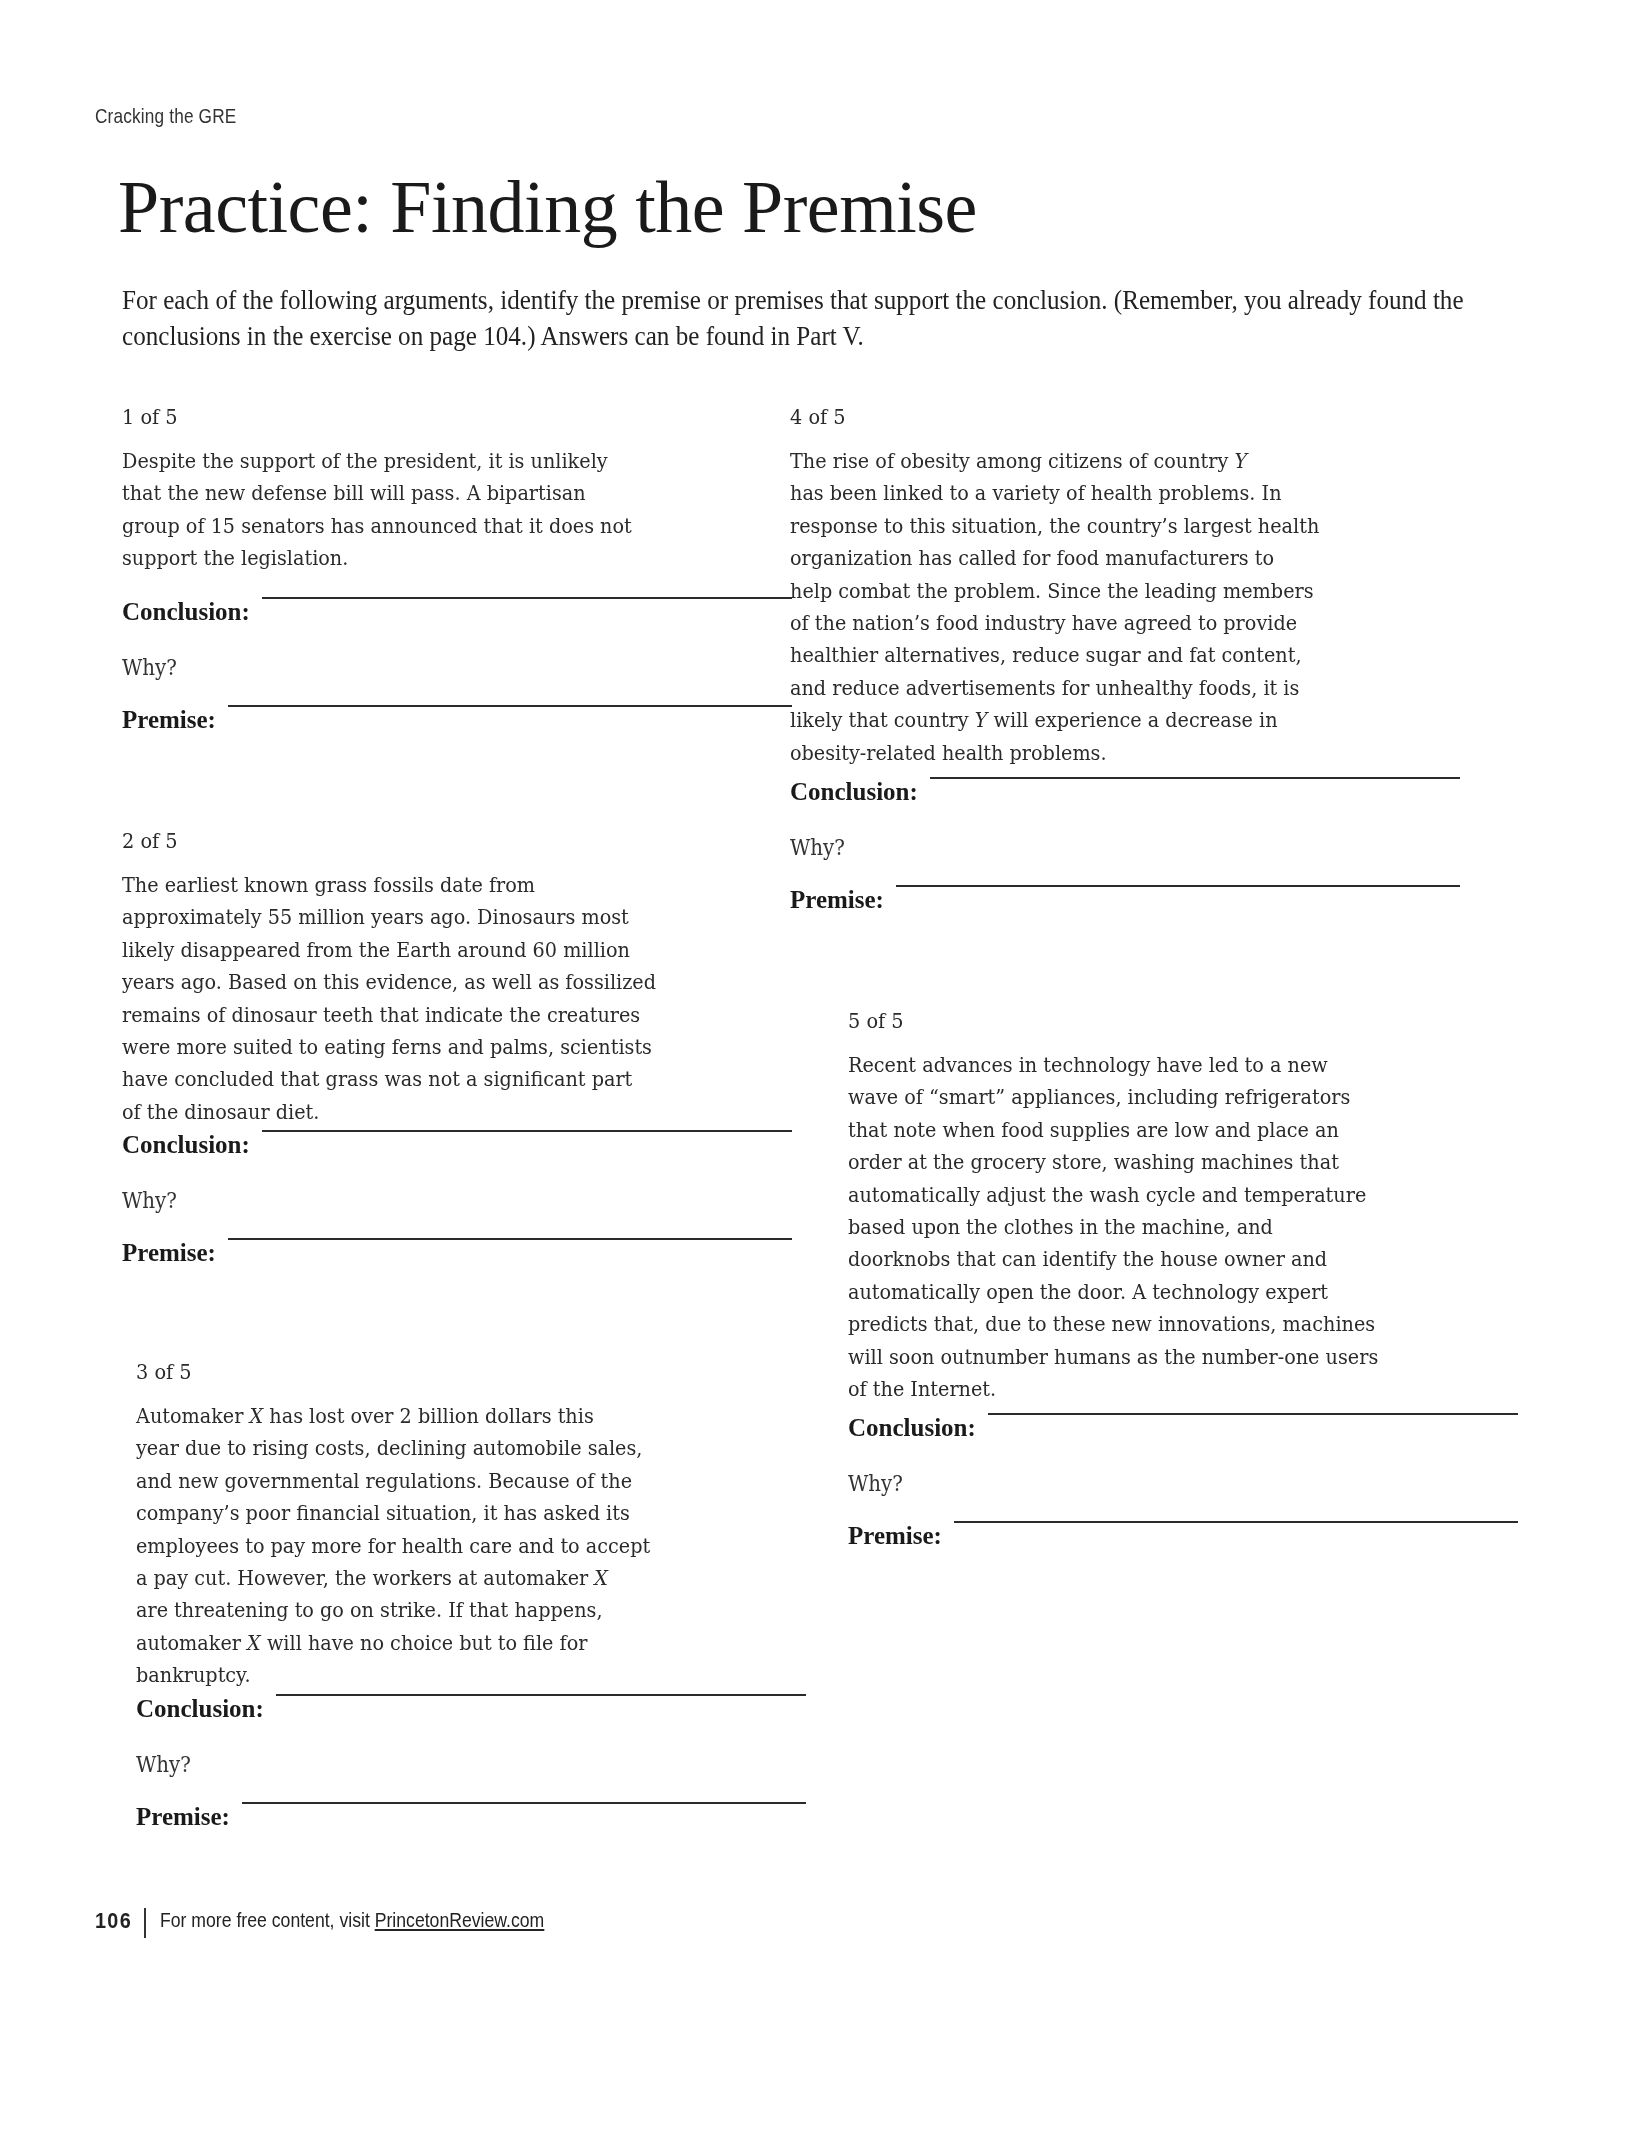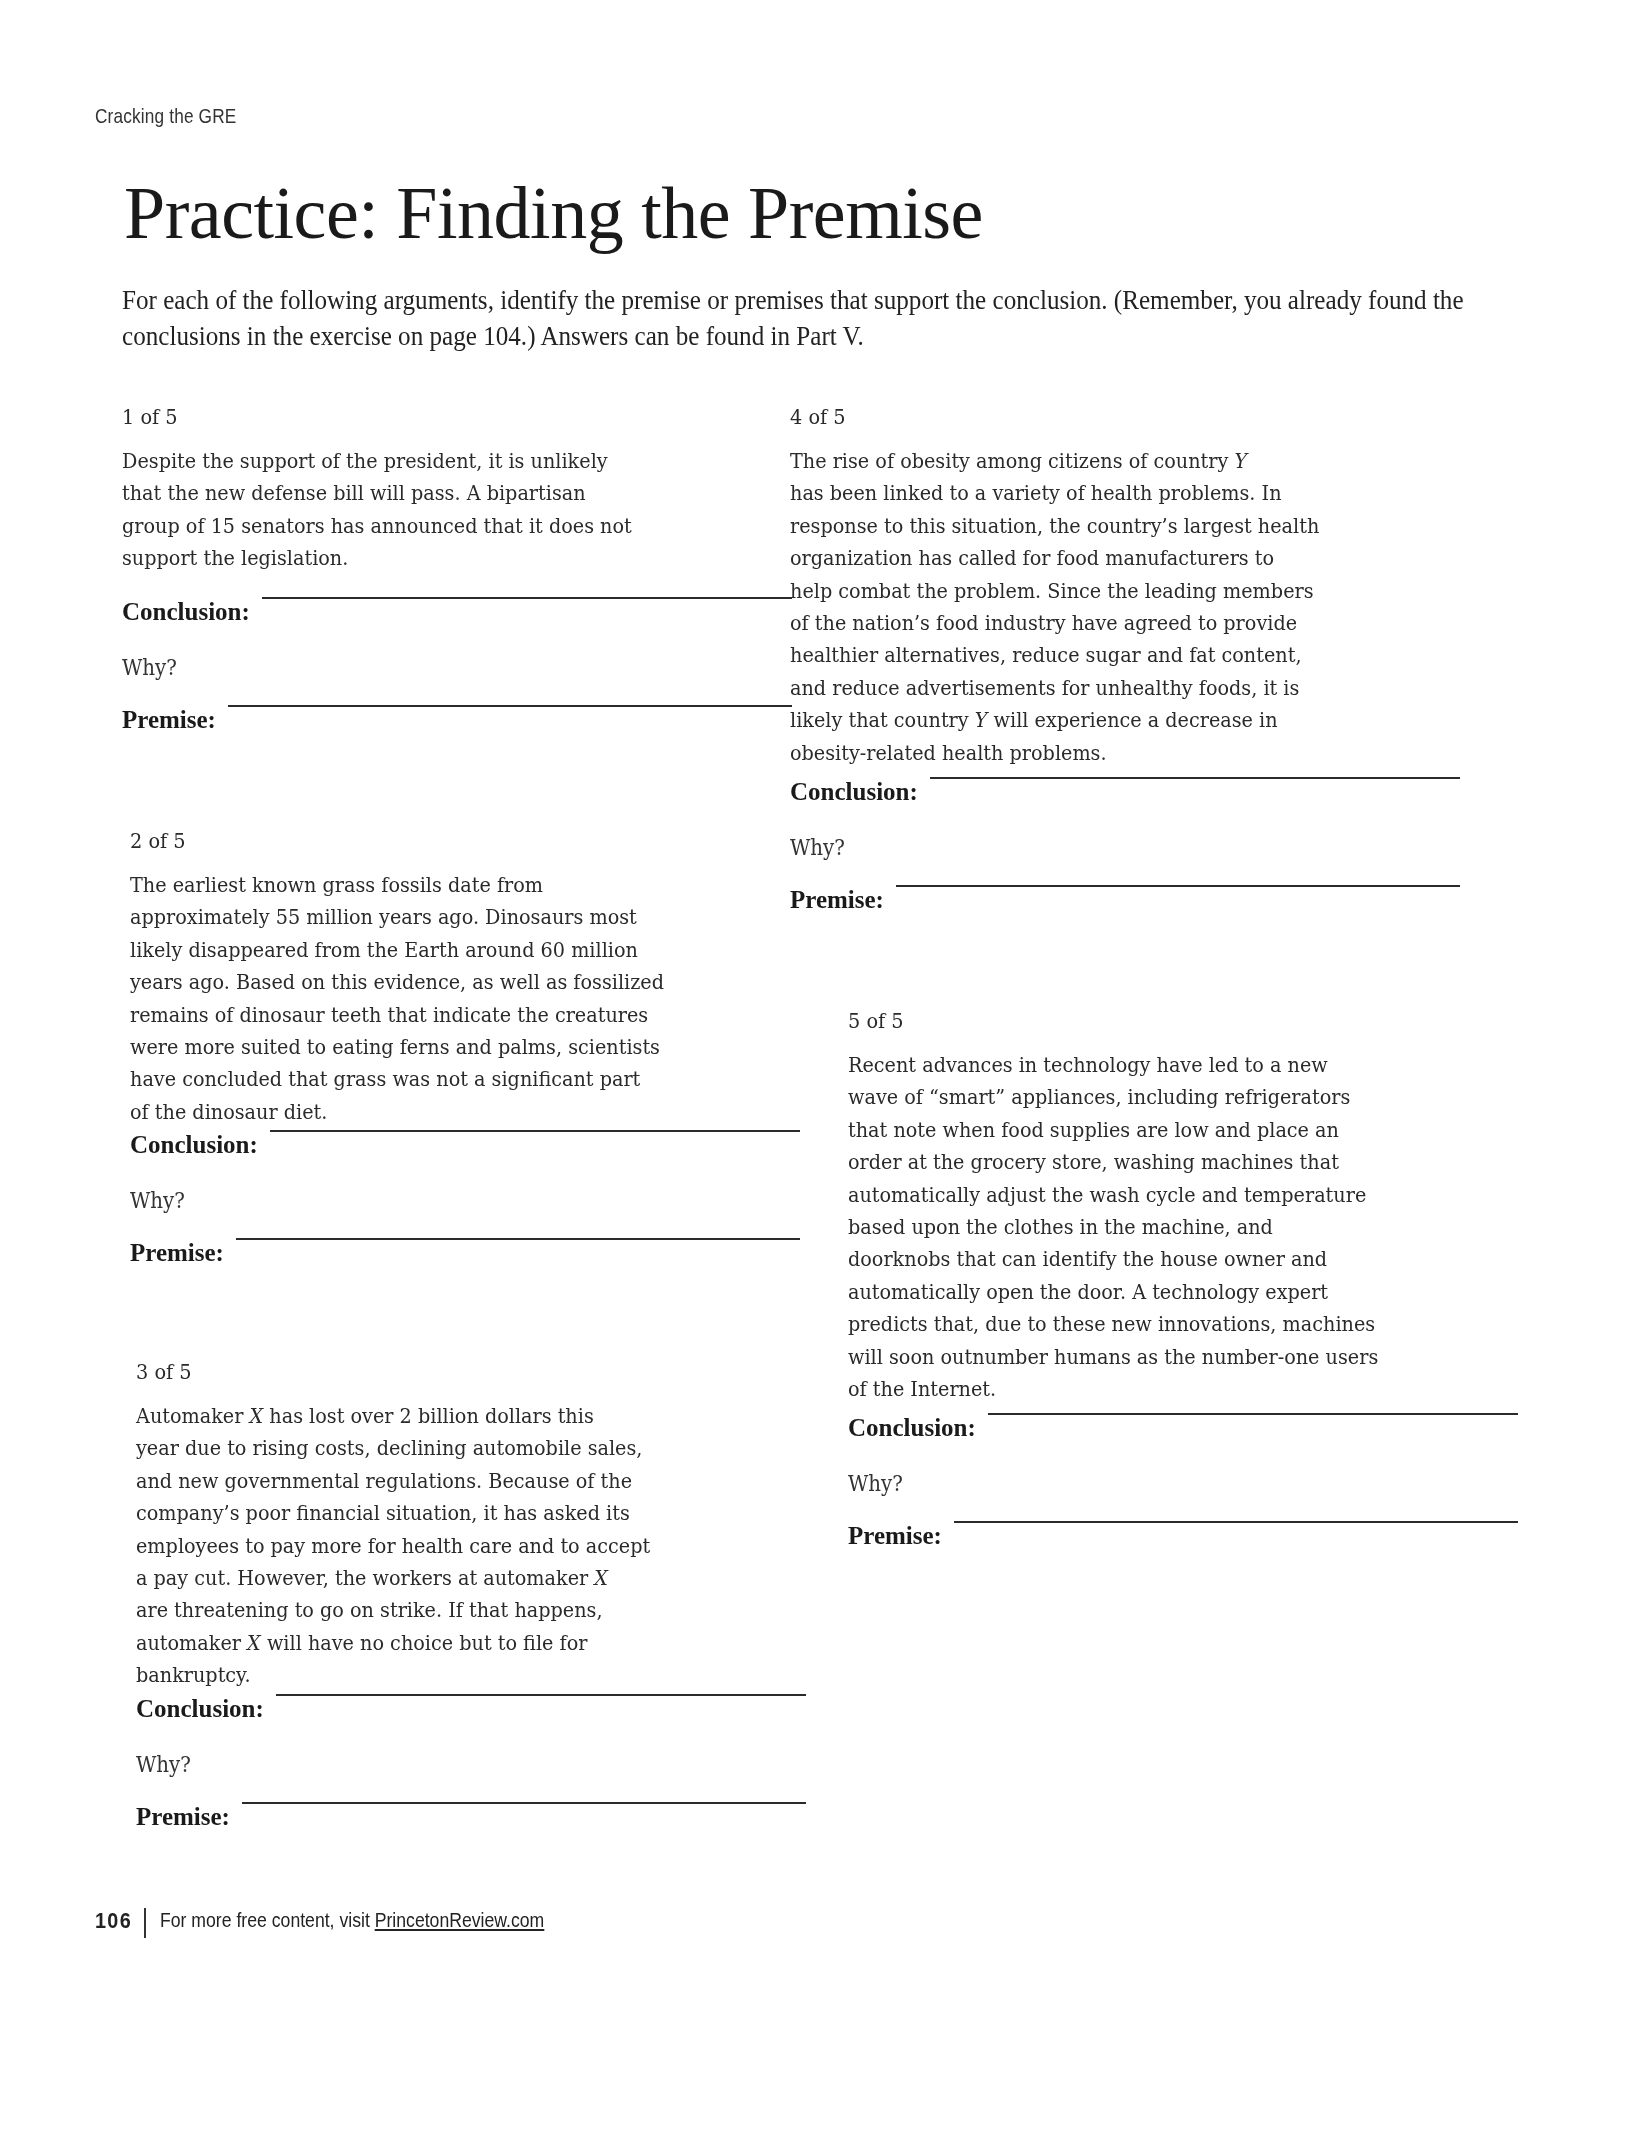--- a/index.html
+++ b/index.html
@@ -3,21 +3,21 @@
 <meta charset="utf-8">
 <style>
   html, body { margin: 0; padding: 0; background: #ffffff; }
   body { width: 1640px; height: 2130px; position: relative; overflow: hidden; color: #1e1e1e; }
   .running-head {
     position: absolute; left: 95px; top: 104px;
     font-family: "Liberation Sans", sans-serif; font-size: 21px; color: #333;
     transform: scaleX(0.82); transform-origin: left top; letter-spacing: 0.2px;
   }
   .page-title {
-    position: absolute; left: 118px; top: 170px; margin: 6px;
+    position: absolute; left: 118px; top: 170px; margin: 0;
     font-family: "Liberation Serif", serif; font-weight: normal; font-size: 74px; line-height: 1;
     color: #1a1a1a; letter-spacing: -0.5px;
   }
   .intro {
     position: absolute; left: 122px; top: 282px; width: 1400px; margin: 0;
     font-family: "Liberation Serif", serif; font-size: 27px; line-height: 36px; color: #222;
     transform: scaleX(0.93); transform-origin: left top; width: 1505px;
   }
   .question { position: absolute; width: 670px; }
   .q-number {
@@ -69,21 +69,21 @@
     <div class="answer-row" style="margin-top: 22px;">
       <span class="answer-label">Conclusion:</span>
       <input class="answer-line" type="text" value="" style="">
     </div>
     <p class="why" style="margin-top: 26px;">Why?</p>
     <div class="answer-row" style="margin-top: 22px;">
       <span class="answer-label">Premise:</span>
       <input class="answer-line" type="text" value="" style="">
     </div>
   </div>
-<div class="question" style="left:130px; top:826px;">
+<div class="question" style="left:122px; top:826px;">
     <p class="q-number">2 of 5</p>
     <div class="q-text">
       <div>The earliest known grass fossils date from</div>
       <div>approximately 55 million years ago. Dinosaurs most</div>
       <div>likely disappeared from the Earth around 60 million</div>
       <div>years ago. Based on this evidence, as well as fossilized</div>
       <div>remains of dinosaur teeth that indicate the creatures</div>
       <div>were more suited to eating ferns and palms, scientists</div>
       <div>have concluded that grass was not a significant part</div>
       <div>of the dinosaur diet.</div>

